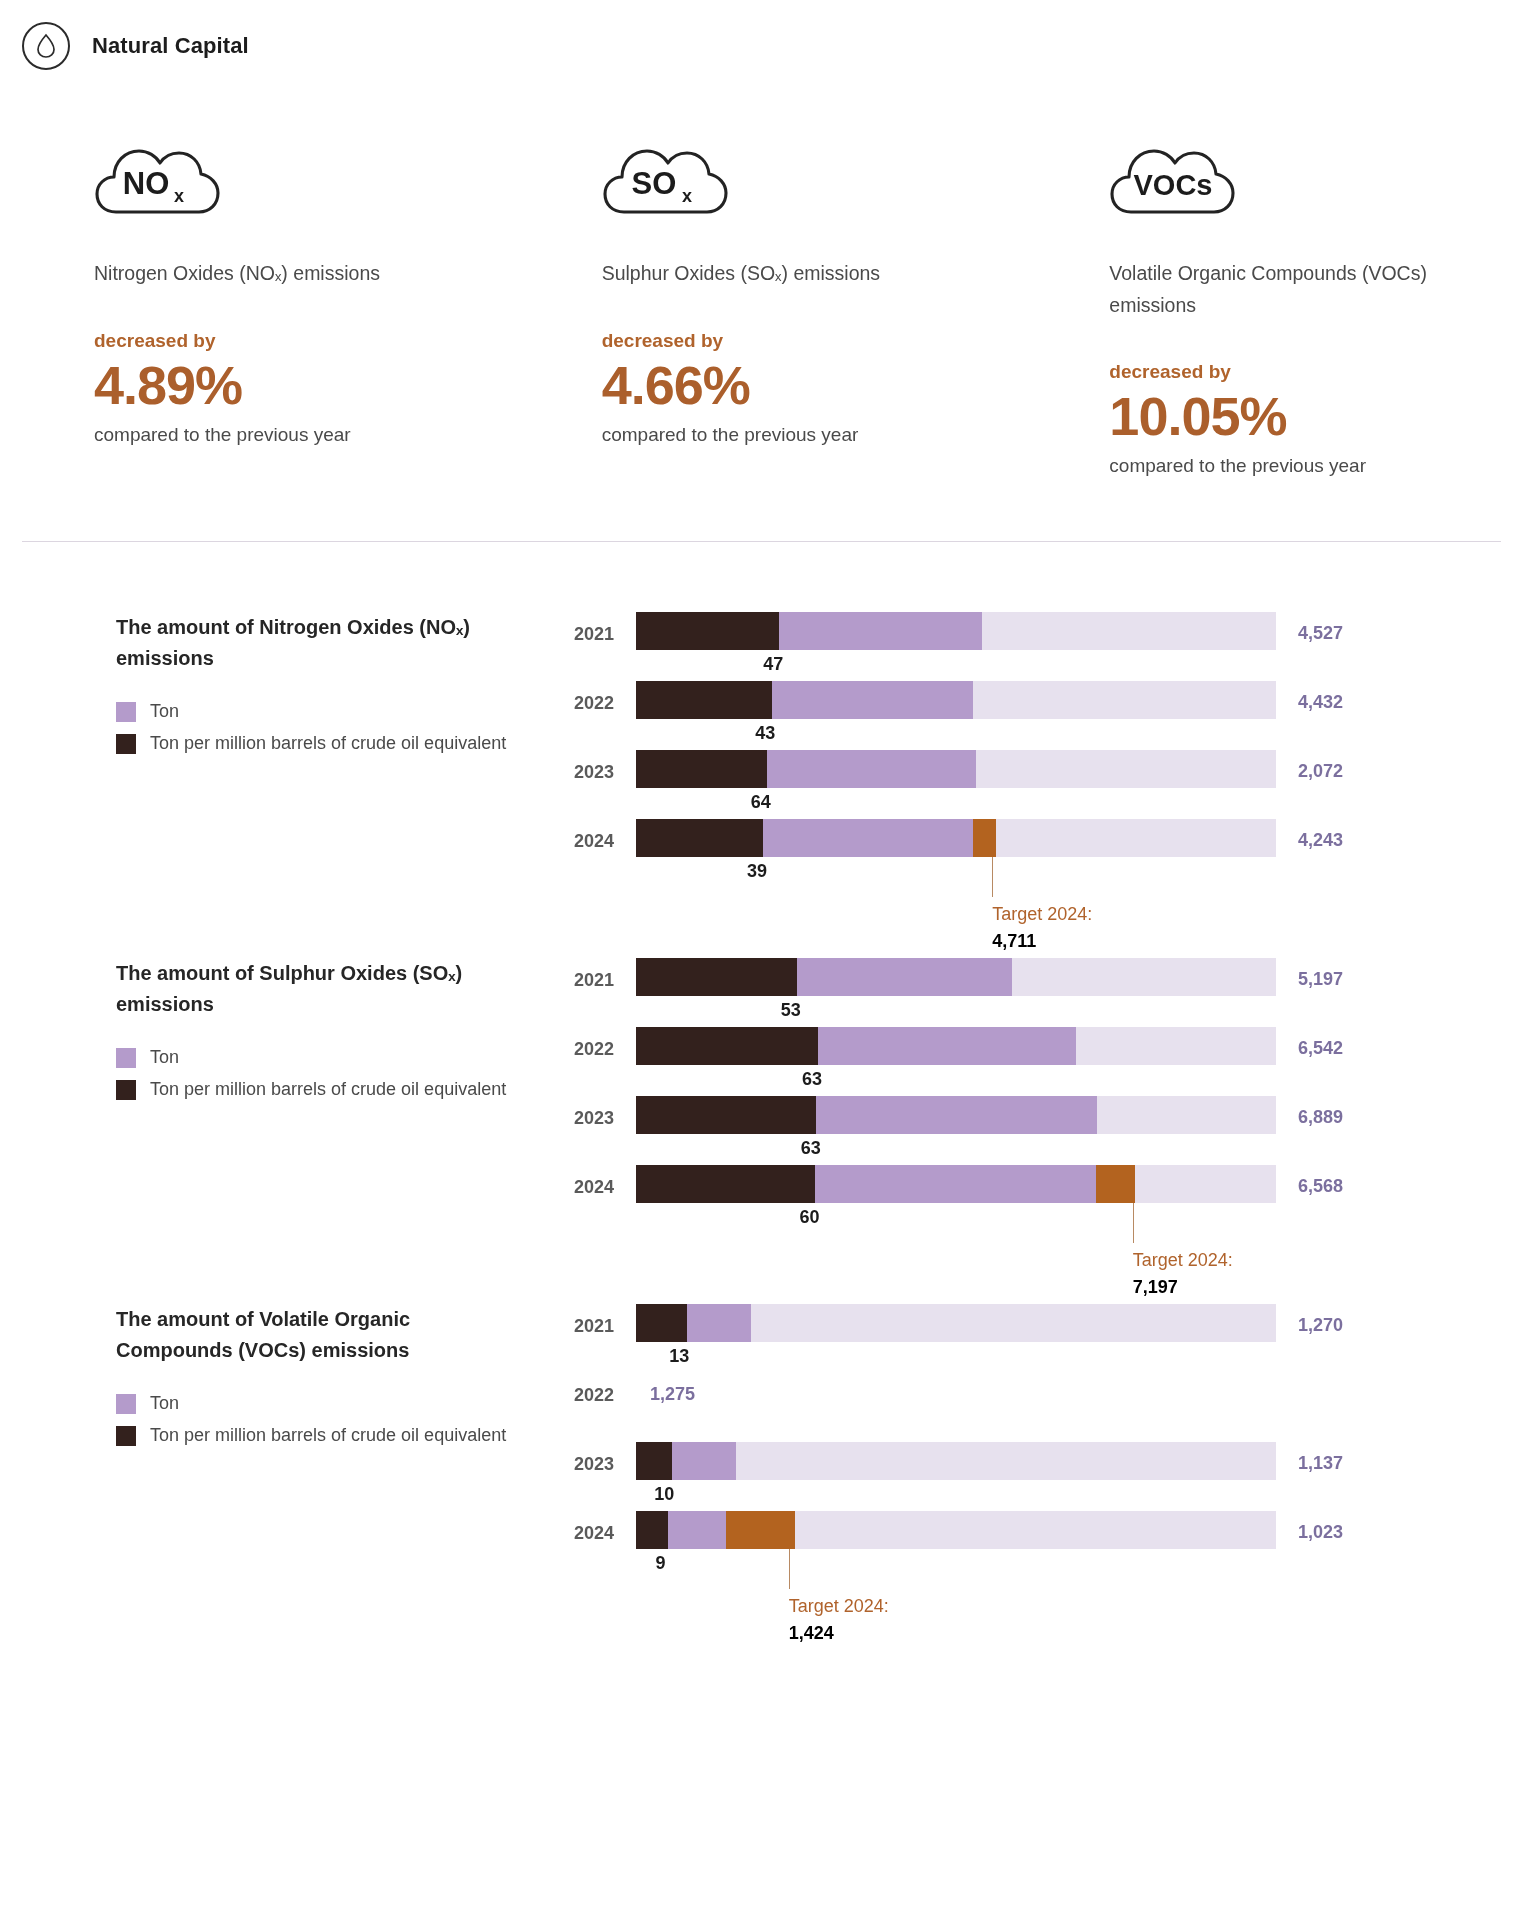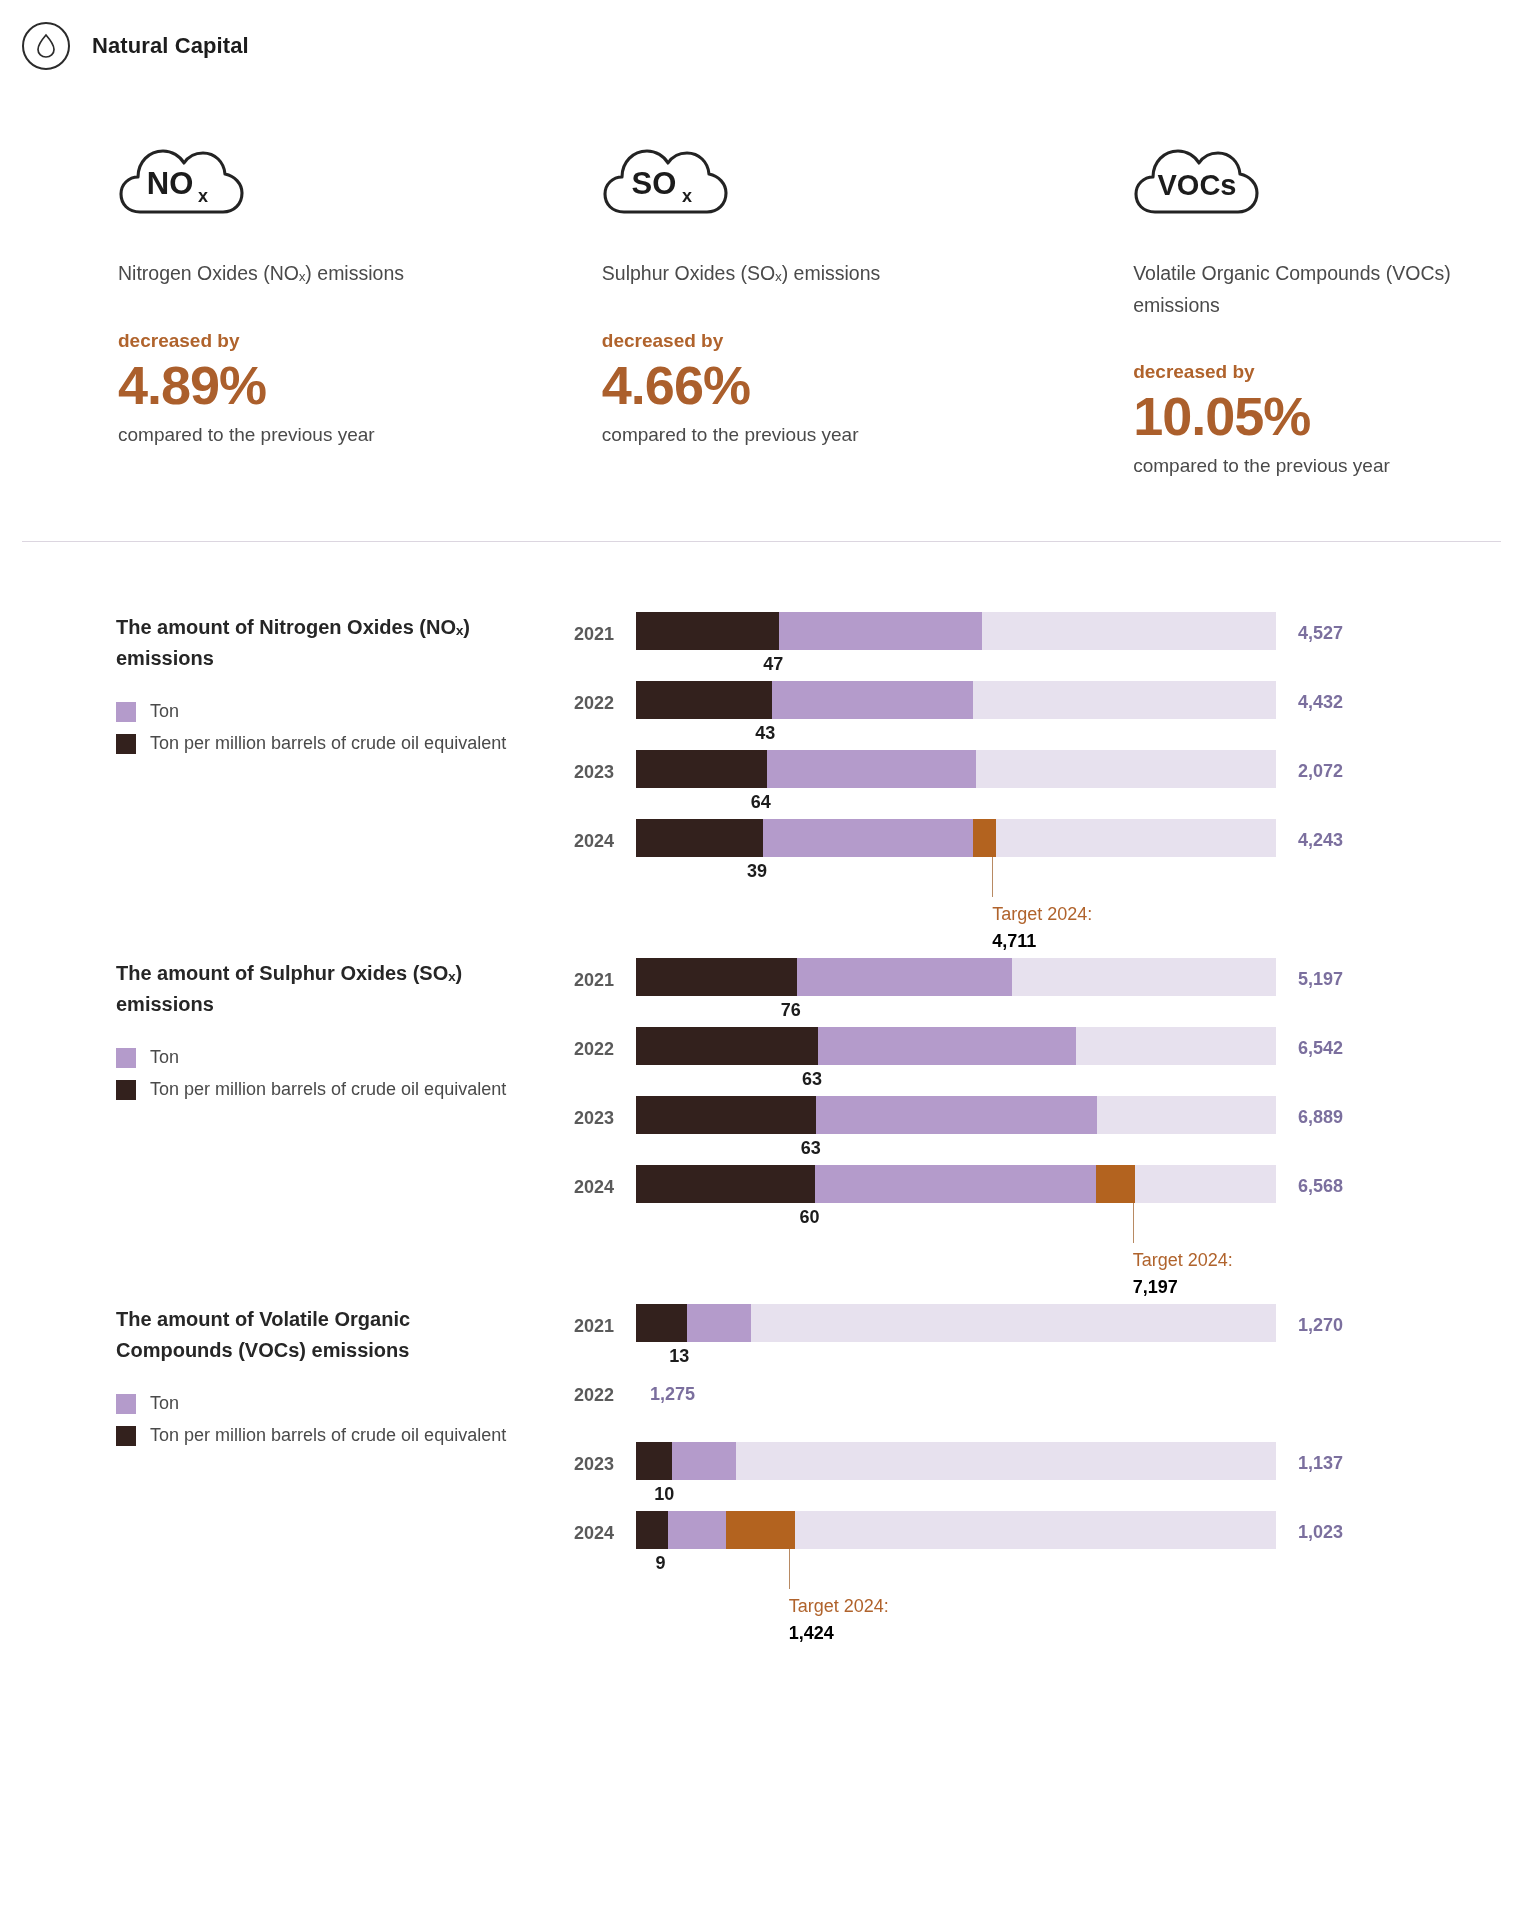--- a/index.html
+++ b/index.html
@@ -9,21 +9,21 @@
     color:#3c3c3c;overflow:hidden;position:relative;
   }
   
   .hdr{display:flex;align-items:center;gap:22px;padding:22px 0 0 22px;}
   .hdr-ico{width:48px;height:48px;border:2px solid #2b2b2b;border-radius:50%;
            display:flex;align-items:center;justify-content:center;flex:0 0 auto;}
   .hdr-ttl{font-size:22px;font-weight:bold;color:#1d1d1d;letter-spacing:.1px;}
 
   
   .kpis{display:flex;padding:52px 0 0 0;}
-  .kpi{width:516px;padding-left:118px;}
+  .kpi{width:516px;padding-left:94px;}
   .kpi:nth-child(2){padding-left:94px;}
   .cloud-wrap{height:96px;display:flex;align-items:flex-end;}
   .kpi-desc{font-size:19.5px;line-height:1.62;color:#4a4a4a;margin-top:40px;
             max-width:330px;}
   .kpi-dec{font-size:19px;font-weight:bold;color:#b0632c;margin-top:40px;}
   .kpi-pct{font-size:54px;font-weight:bold;color:#ab5f2c;letter-spacing:-1px;
            line-height:1.08;margin-top:4px;}
   .kpi-cmp{font-size:19px;color:#4a4a4a;margin-top:10px;}
 
   .rule{height:1px;background:#dcd6e0;margin:64px 22px 0 22px;}
@@ -196,21 +196,21 @@
         </div>
       </div>
       <div class="rows">
         <div class="row">
           <div class="yr">2021</div>
           <div class="track-wrap">
             <div class="track">
               <div class="seg-dark" style="width: 25.1%;"></div>
               <div class="seg-mid" style="width: 33.7%;"></div>
             </div>
-            <div class="ratio" style="left: 25.1%;">76</div>
+            <div class="ratio" style="left: 25.1%;">53</div>
           </div>
           <div class="val">5,197</div>
         </div>
         <div class="row">
           <div class="yr">2022</div>
           <div class="track-wrap">
             <div class="track">
               <div class="seg-dark" style="width: 28.4%;"></div>
               <div class="seg-mid" style="width: 40.4%;"></div>
             </div>

